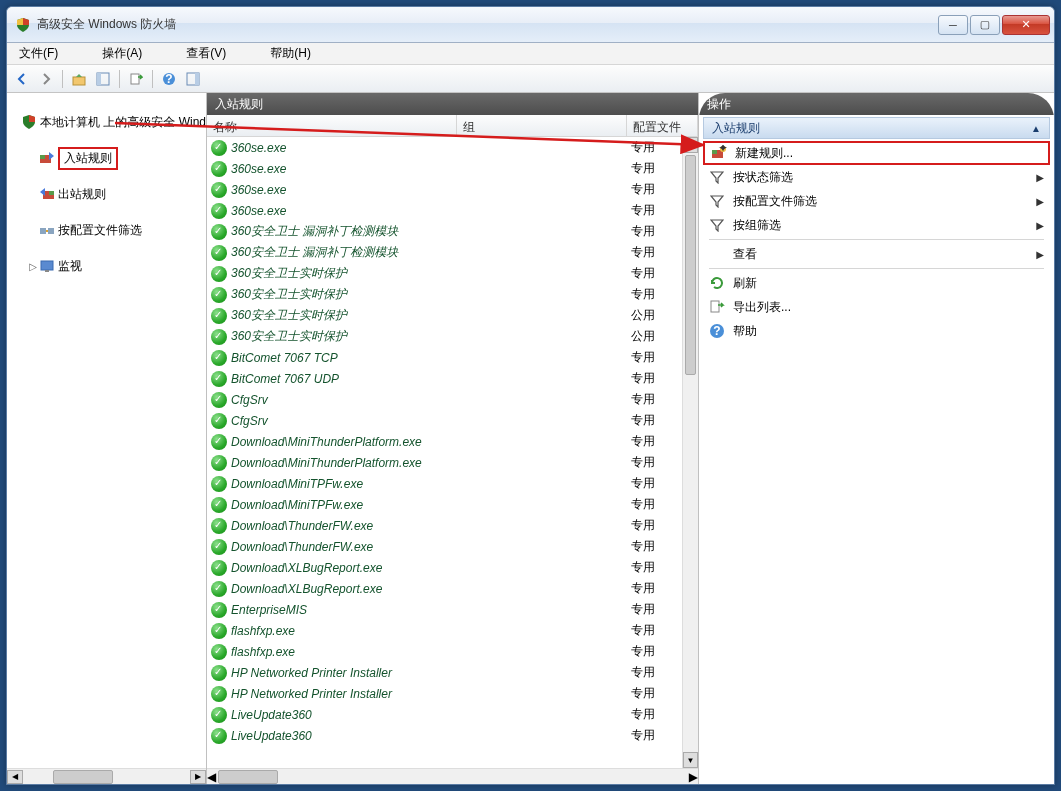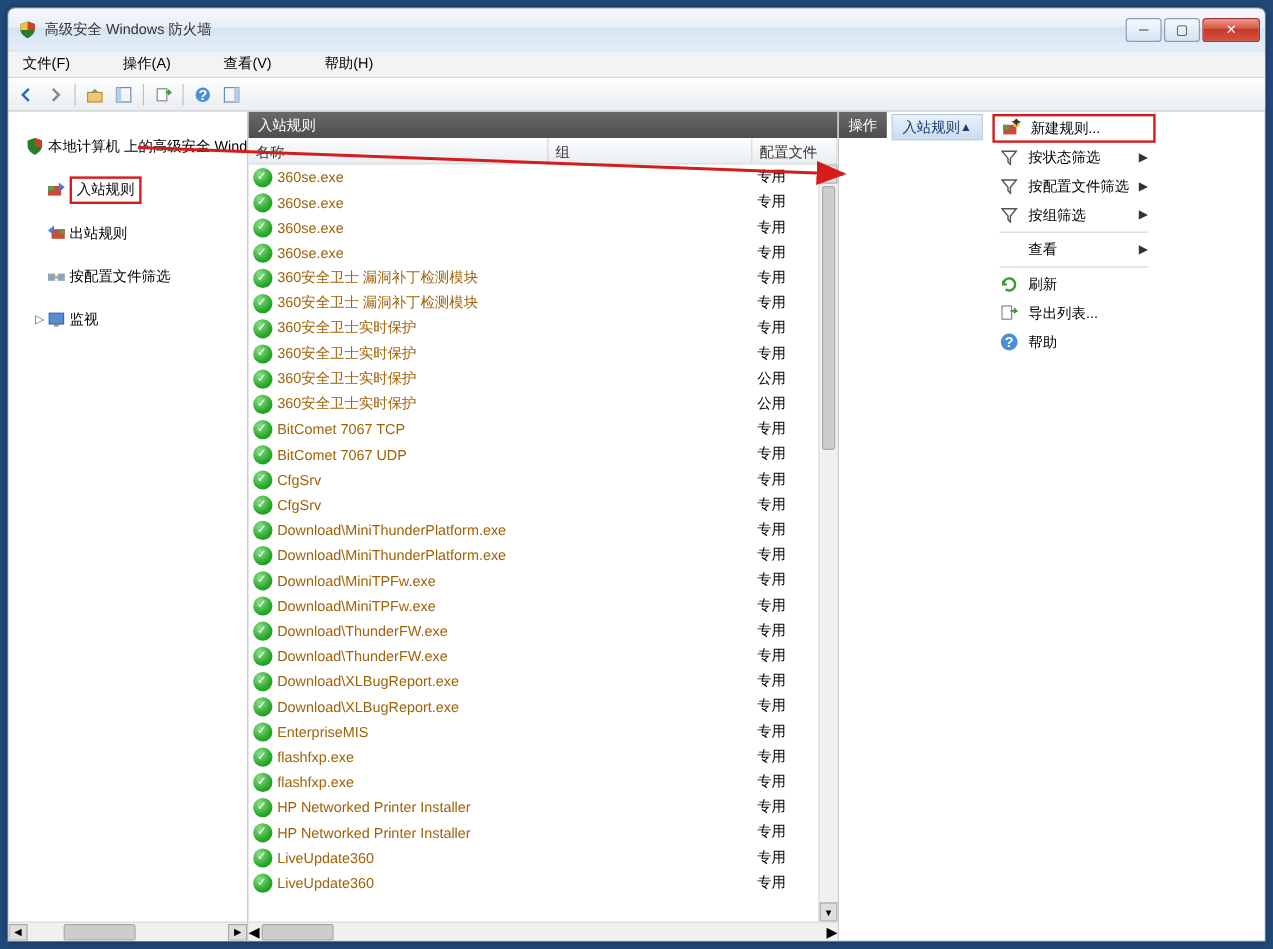--- a/index.html
+++ b/index.html
@@ -35,26 +35,26 @@
 .tree-scroll .arrow-btn { width: 16px; height: 14px; background: #dedede; border: 1px solid #aaa; display: flex; align-items: center; justify-content: center; font-size: 8px; }
 
 .list-pane { flex: 1; border-right: 1px solid #c0c0c0; display: flex; flex-direction: column; overflow: hidden; }
 .pane-header { height: 22px; background: linear-gradient(to bottom, #696969, #4d4d4d); color: #fff; display: flex; align-items: center; padding: 0 8px; font-weight: normal; }
 .list-headers { height: 22px; background: linear-gradient(to bottom, #fdfdfd, #eaeef2); border-bottom: 1px solid #d6d6d6; display: flex; }
 .list-headers .col-h { border-right: 1px solid #d6d6d6; padding: 4px 6px; color: #333; }
 .list-body { flex: 1; overflow: hidden; position: relative; }
 .rule-row { height: 21px; display: flex; align-items: center; padding-left: 4px; }
 .rule-row .status-icon { width: 16px; height: 16px; border-radius: 50%; background: radial-gradient(circle at 35% 30%, #8be08b, #2aa82a 60%, #178a17); margin-right: 4px; position: relative; flex-shrink: 0; }
 .rule-row .status-icon::after { content: "✓"; color: #fff; font-size: 10px; position: absolute; left: 3px; top: 1px; }
-.rule-row .name { flex: 0 0 230px; color: #a16207; white-space: nowrap; overflow: hidden; }
+.rule-row .name { flex: 0 0 230px; color: #14532d; white-space: nowrap; overflow: hidden; font-style: italic; }
 .rule-row .group { flex: 0 0 170px; }
 .rule-row .profile { flex: 0 0 40px; text-align: left; color: #000; }
 .list-scroll-x { height: 16px; background: #f0f0f0; border-top: 1px solid #ddd; display: flex; align-items: center; }
 
-.actions-pane { width: 355px; display: flex; flex-direction: row; overflow: hidden; }
+.actions-pane { width: 355px; display: flex; flex-direction: column; overflow: hidden; border-radius: 26px; }
 .actions-section-header { height: 22px; background: linear-gradient(to bottom, #eaf2fb, #c9dbef); border: 1px solid #b5c9e0; display: flex; align-items: center; padding: 0 8px; color: #1a3d6d; justify-content: space-between; margin: 2px 4px 0 4px; }
 .actions-section-header .arrow-up { font-size: 10px; color: #1a3d6d; }
 .actions-body { padding: 2px 4px; }
 .action-item { height: 24px; display: flex; align-items: center; padding: 0 6px; gap: 8px; color: #0a5bbf; }
 .action-item.highlighted { border: 2px solid #d51c1c; }
 .action-item .a-icon { width: 16px; height: 16px; display: inline-flex; align-items: center; justify-content: center; }
 .action-item .a-label { flex: 1; color: #000; }
 .action-item .a-arrow { color: #333; font-size: 10px; }
 .action-item.has-sub .a-arrow::before { content: "▶"; }
 

